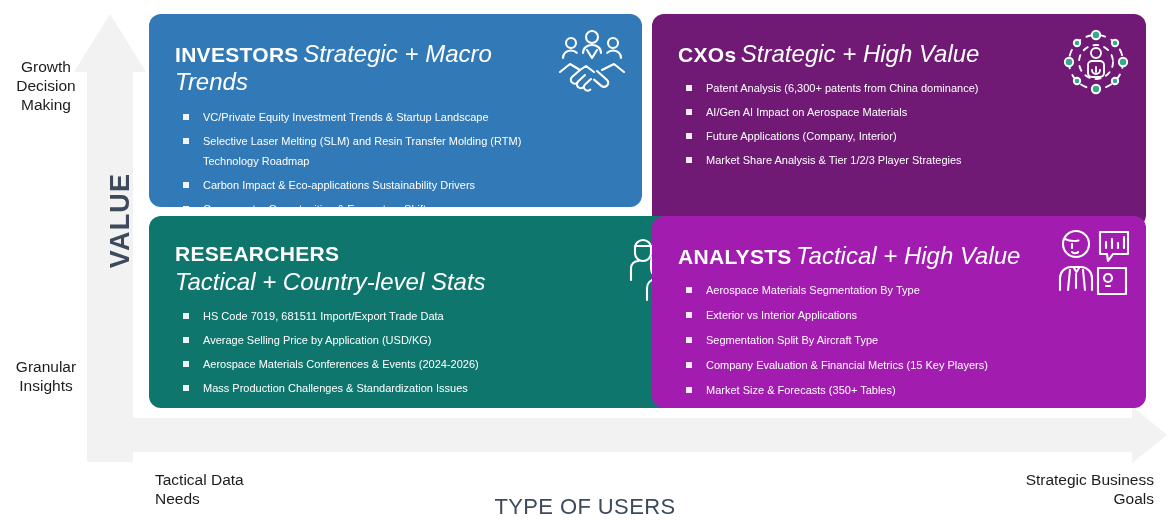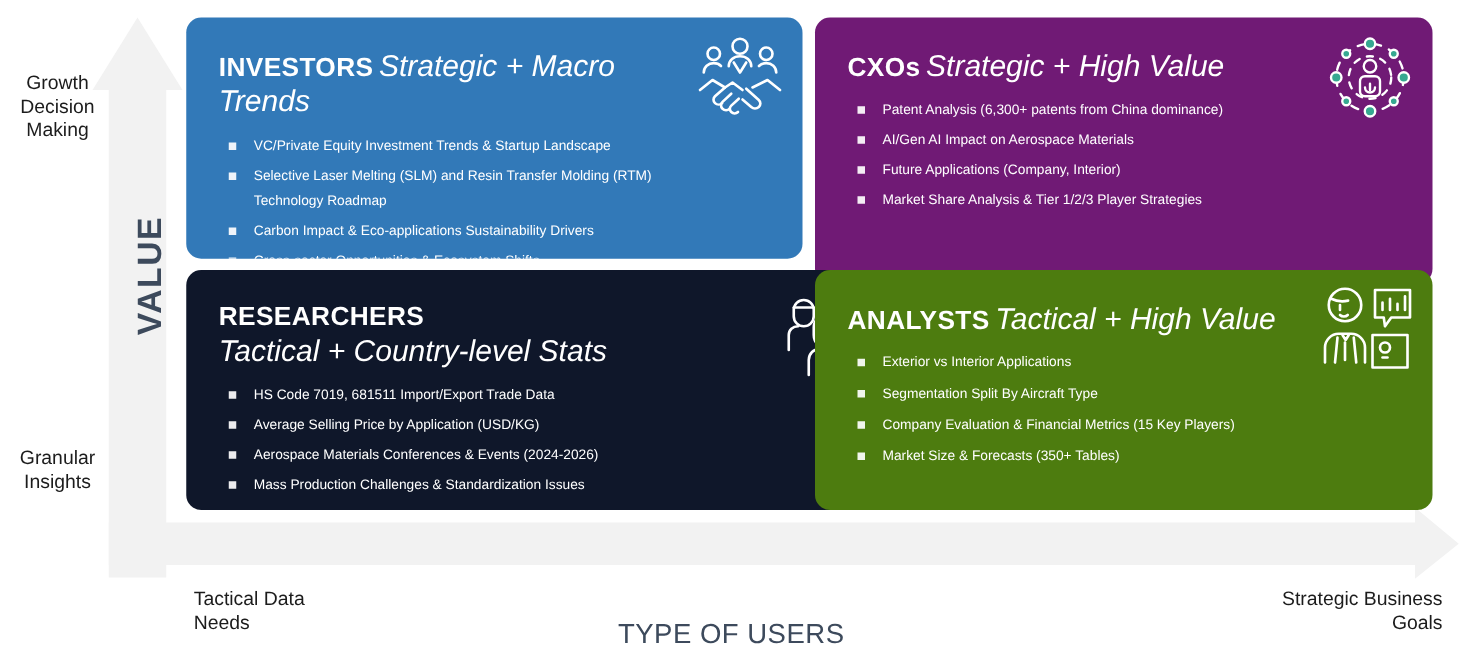--- a/index.html
+++ b/index.html
@@ -72,22 +72,22 @@
   .card {
     position: absolute;
     border-radius: 12px;
     color: #ffffff;
     box-sizing: border-box;
     padding: 26px 24px 18px 26px;
     overflow: hidden;
   }
   .card.tl { left: 149px;  top: 14px;  width: 493px; height: 193px; background: #3279b8; }
   .card.tr { left: 652px;  top: 14px;  width: 494px; height: 213px; background: #701a75; }
-  .card.bl { left: 149px;  top: 216px; width: 564px; height: 192px; background: #0f172a; }
-  .card.br { left: 652px;  top: 216px; width: 494px; height: 192px; background: #4d7c0f; }
+  .card.bl { left: 149px;  top: 216px; width: 564px; height: 192px; background: #0f766e; }
+  .card.br { left: 652px;  top: 216px; width: 494px; height: 192px; background: #a21caf; }
 
   .card-head {
     margin: 0 0 10px 0;
     padding-right: 90px;
     line-height: 1.18;
   }
   .head-strong {
     font-size: 21px;
     font-weight: 700;
     letter-spacing: 0.3px;
@@ -251,20 +251,21 @@
       </svg>
     </div>
   </div>
 
   <div class="card br">
     <div class="card-head">
       <span class="head-strong">ANALYSTS</span>
       <span class="head-em">Tactical + High Value</span>
     </div>
     <ul class="bullets">
+      <li>Aerospace Materials Segmentation By Type</li>
       <li>Exterior vs Interior Applications</li>
       <li>Segmentation Split By Aircraft Type</li>
       <li>Company Evaluation &amp; Financial Metrics (15 Key Players)</li>
       <li>Market Size &amp; Forecasts (350+ Tables)</li>
     </ul>
     <div class="card-icon">
       <svg viewBox="0 0 76 72" fill="none" stroke="#ffffff" stroke-width="2.1" stroke-linecap="round" stroke-linejoin="round">
         <circle cx="20" cy="16" r="13"></circle>
         <path d="M9 11c4 2 9 2.5 13.5 1.5"></path>
         <path d="M16 16v4"></path>

